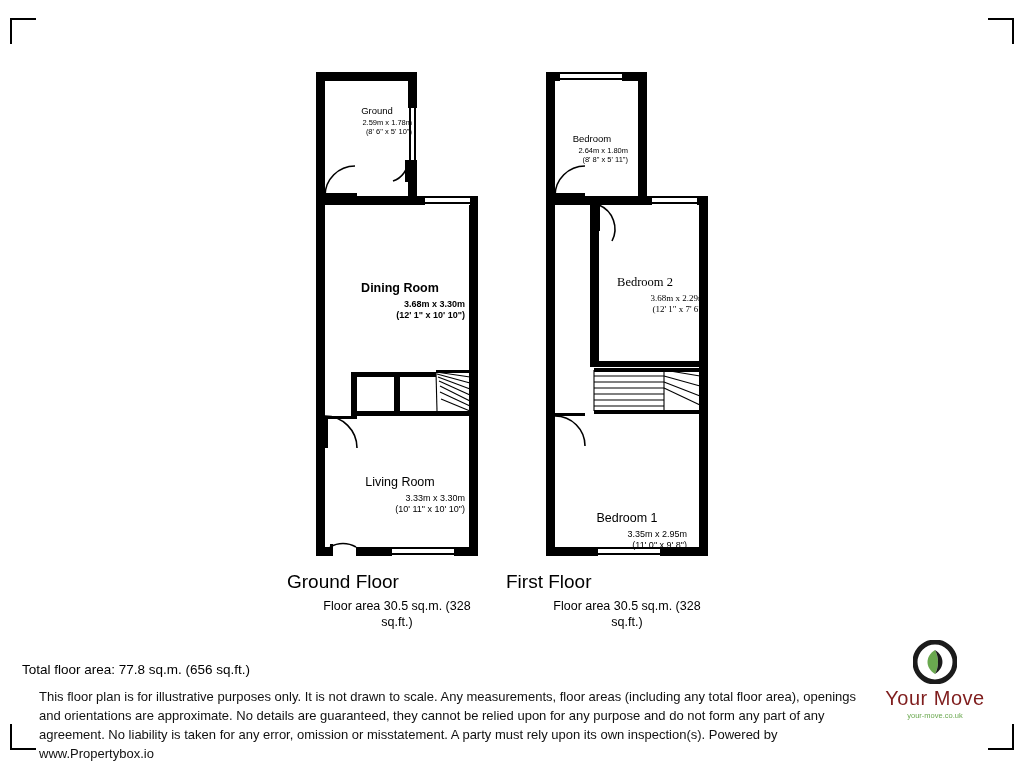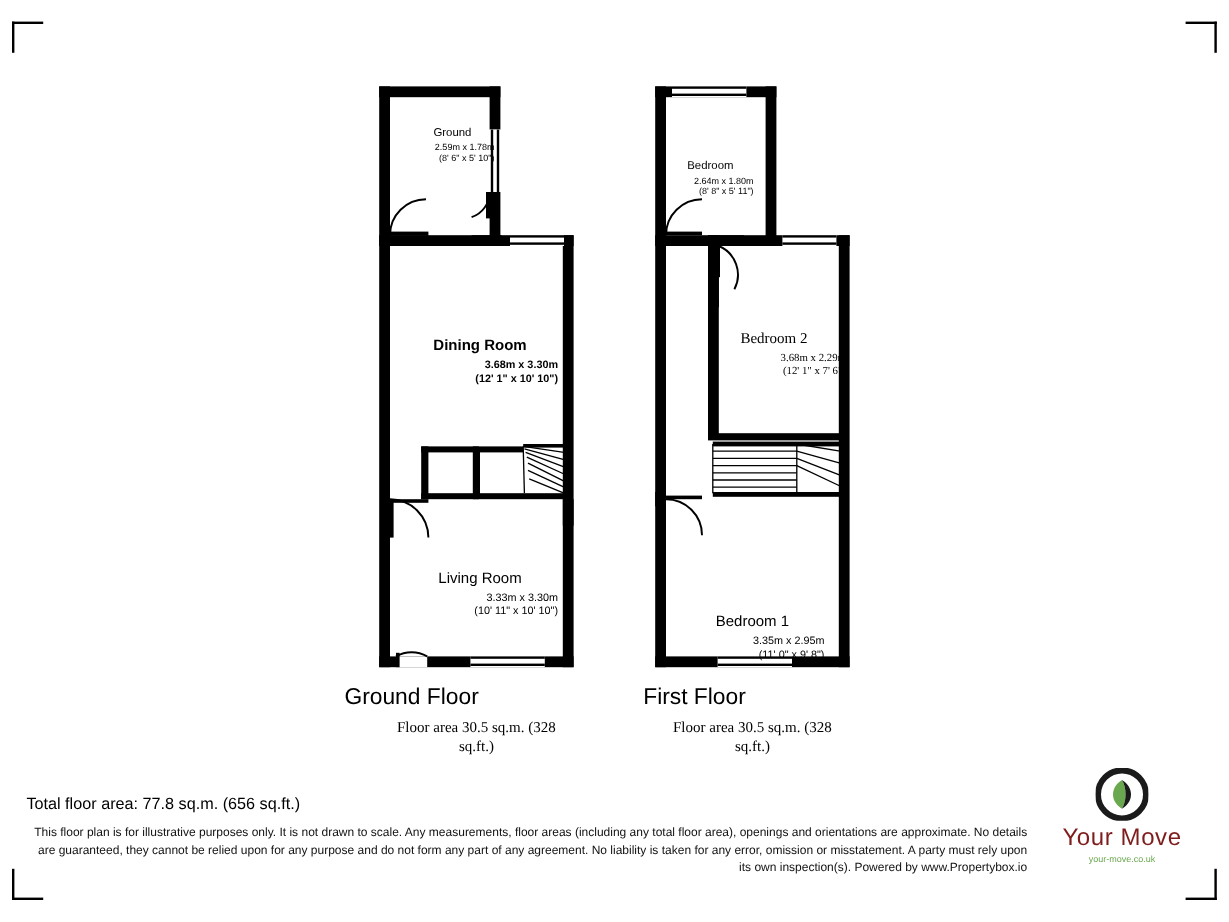--- a/index.html
+++ b/index.html
@@ -61,39 +61,38 @@
     position: absolute;
     font-size: 19px;
     white-space: nowrap;
   }
   .floor-area {
     position: absolute;
     text-align: center;
     font-size: 12.5px;
     line-height: 1.3;
     width: 220px;
-    font-family: Liberation Serif, serif;
   }
 
   #total-area {
     position: absolute;
     left: 22px;
     top: 662px;
     font-size: 13.5px;
   }
 
   #disclaimer {
     position: absolute;
-    left: 26px;
+    left: 39px;
     top: 688px;
     width: 830px;
-    font-size: 10px;
+    font-size: 13px;
     line-height: 1.45;
     color: #111;
-    text-align: right;
+    text-align: left;
   }
 
   
   #brand {
     position: absolute;
     right: 24px;
     top: 640px;
     width: 130px;
     text-align: center;
   }
@@ -278,21 +277,21 @@
   <span class="rdim">3.35m x 2.95m</span>
   <span class="rdim">(11' 0" x 9' 8")</span>
 </div>
 
 <div class="floor-title" style="left:287px; top:571px; width:220px;">Ground Floor</div>
 <div class="floor-area" style="left:287px; top:598px;">
   <span>Floor area 30.5 sq.m. (328</span><br>
   <span>sq.ft.)</span>
 </div>
 
-<div class="floor-title" style="left:536px; top:571px; width:220px;">First Floor</div>
+<div class="floor-title" style="left:506px; top:571px; width:220px;">First Floor</div>
 <div class="floor-area" style="left:517px; top:598px;">
   <span>Floor area 30.5 sq.m. (328</span><br>
   <span>sq.ft.)</span>
 </div>
 
 <div id="total-area">Total floor area: 77.8 sq.m. (656 sq.ft.)</div>
 <div id="disclaimer">This floor plan is for illustrative purposes only. It is not drawn to scale. Any measurements, floor areas (including any total floor area), openings and orientations are approximate. No details are guaranteed, they cannot be relied upon for any purpose and do not form any part of any agreement. No liability is taken for any error, omission or misstatement. A party must rely upon its own inspection(s). Powered by www.Propertybox.io</div>
 
 <div id="brand">
   <svg class="logo-mark" viewBox="0 0 44 44">

